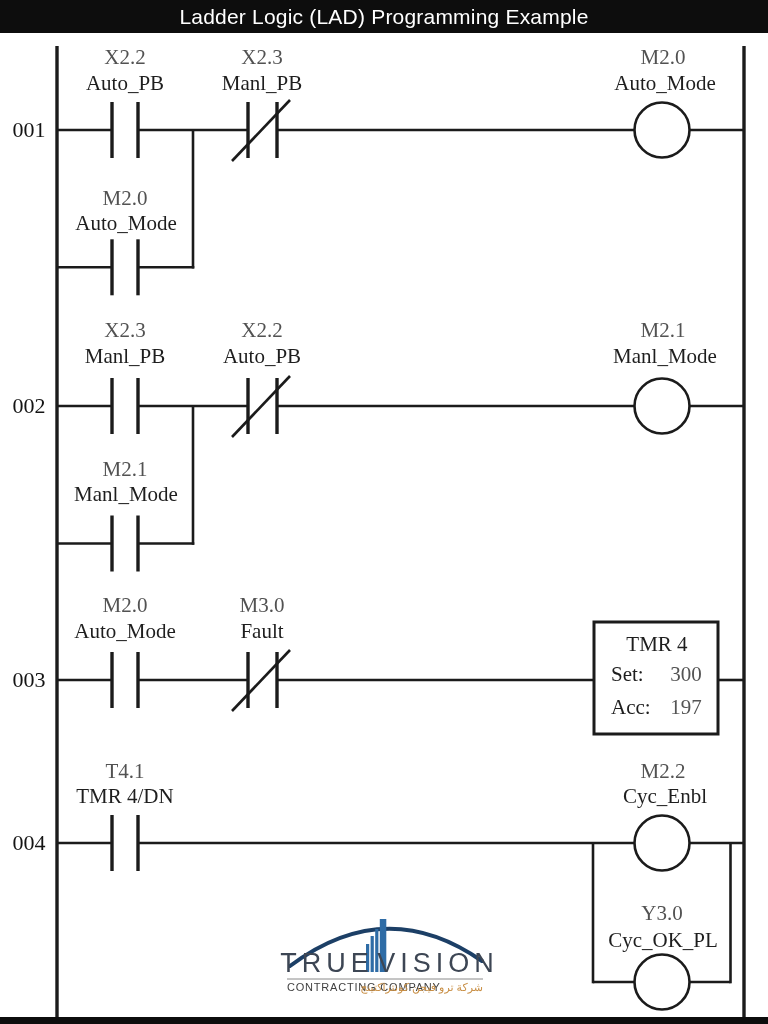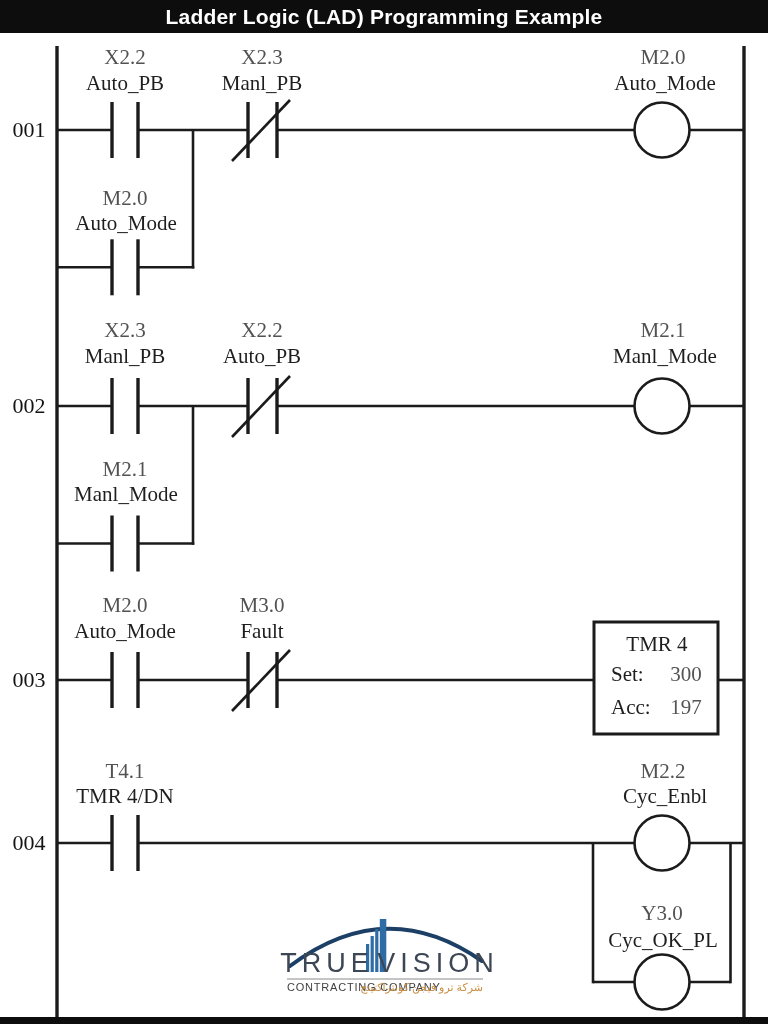--- a/index.html
+++ b/index.html
@@ -1,20 +1,20 @@
 <!DOCTYPE html>
 <html><head>
 <meta charset="utf-8">
 <style>
   html,body{margin:0;padding:0;background:#ffffff;}
   .page{position:relative;width:768px;height:1024px;background:#ffffff;overflow:hidden;
         font-family:"Liberation Sans",sans-serif;}
   .title-bar{position:absolute;top:0;left:0;width:768px;height:33px;background:#0d0d0d;
              display:flex;align-items:center;justify-content:center;z-index:5;}
-  .title-bar span{color:#ffffff;font-weight:bold;font-size:21px;letter-spacing:0.2px;}
+  .title-bar span{color:#ffffff;font-weight:normal;font-size:21px;letter-spacing:0.2px;}
   .bottom-bar{position:absolute;left:0;bottom:0;width:768px;height:7px;background:#0d0d0d;z-index:5;}
   svg.ladder{position:absolute;top:0;left:0;}
   
   .wire{stroke:#1b1b1b;stroke-width:2.6;fill:none;}
   .rail{stroke:#1b1b1b;stroke-width:3.4;}
   .bar{stroke:#1b1b1b;stroke-width:3.4;}
   .slash{stroke:#1b1b1b;stroke-width:2.6;}
   .coil{stroke:#1b1b1b;stroke-width:2.6;fill:none;}
   .tbox{stroke:#1b1b1b;stroke-width:3;fill:#ffffff;}
   

